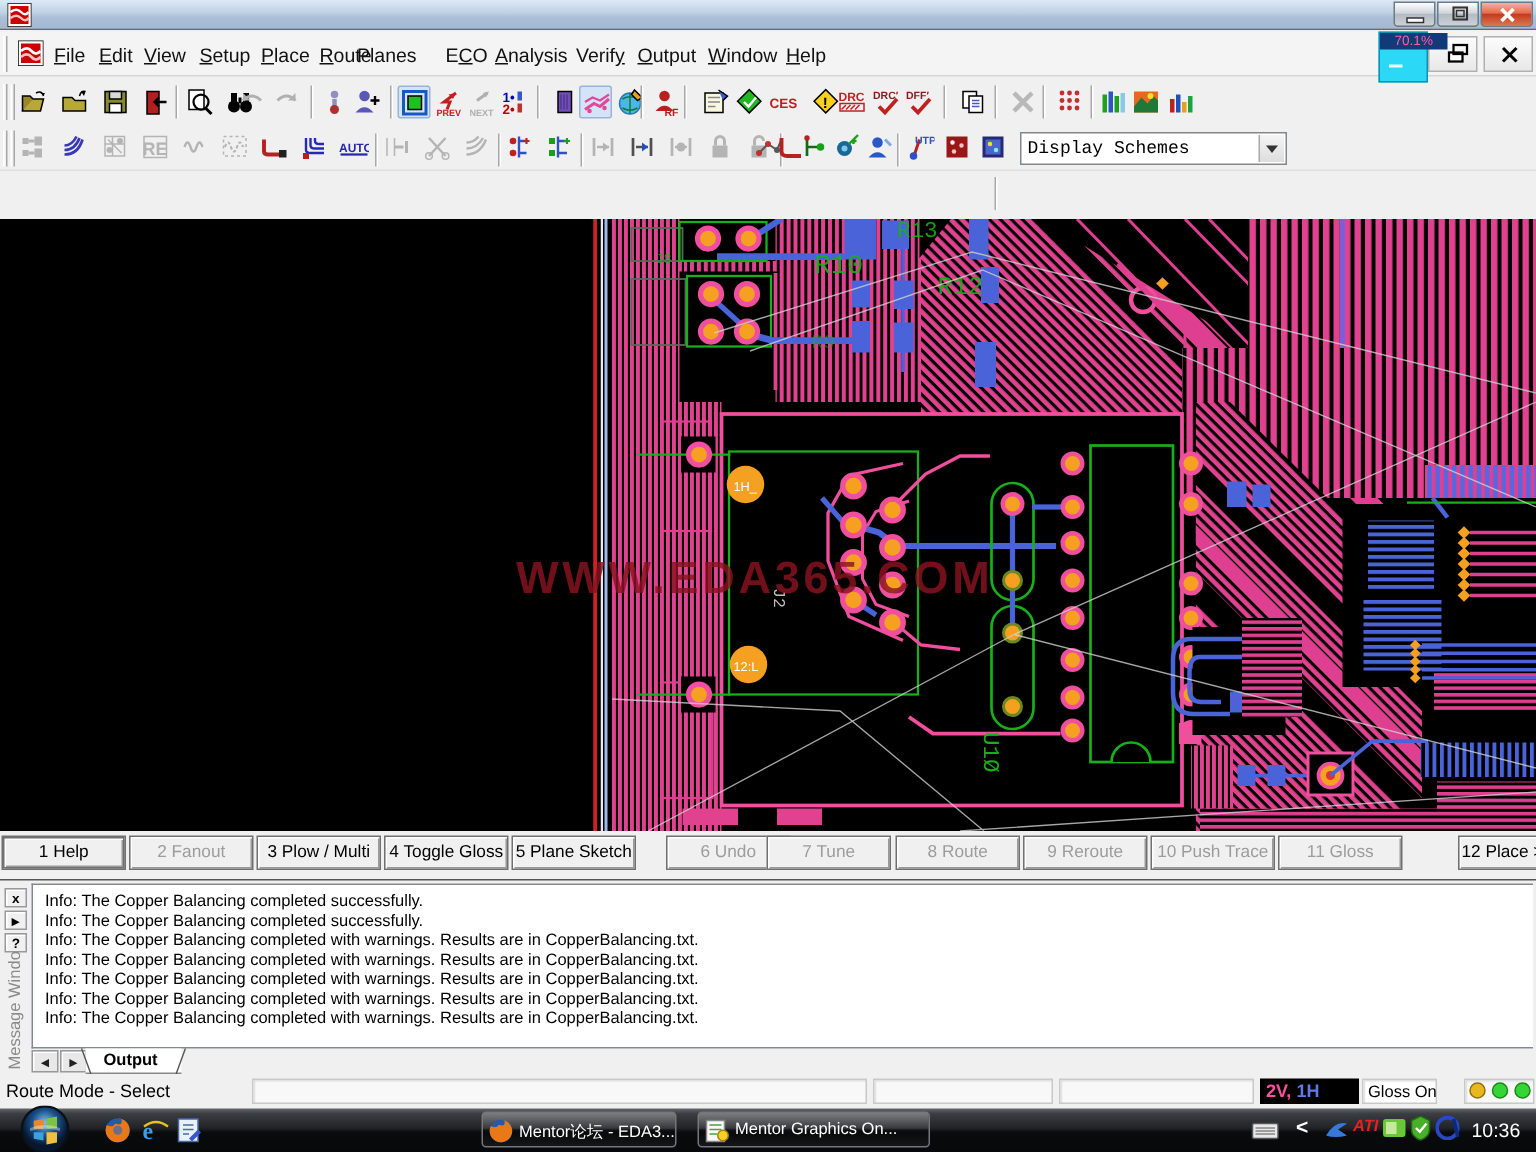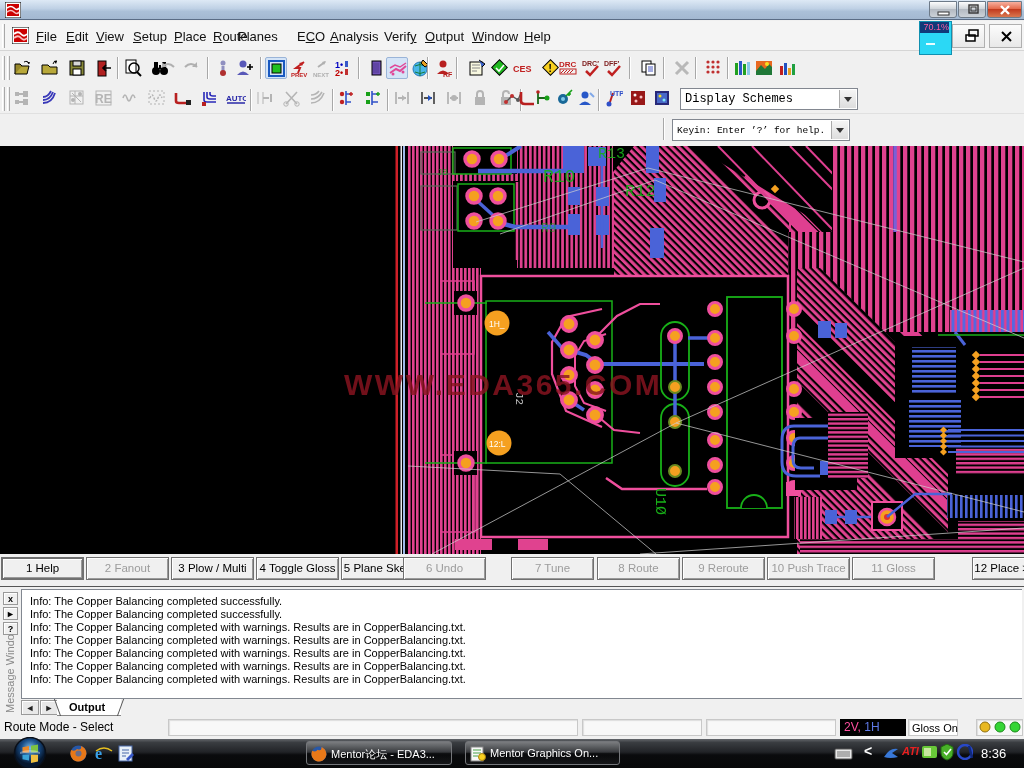--- a/index.html
+++ b/index.html
@@ -86,21 +86,21 @@
  <span class="menuitem" style="left:174px"><u>P</u>lace</span>
  <span class="menuitem" style="left:213px"><u>R</u>oute</span>
  <span class="menuitem" style="left:238px">Planes</span>
  <span class="menuitem" style="left:297px">E<u>C</u>O</span>
  <span class="menuitem" style="left:330px"><u>A</u>nalysis</span>
  <span class="menuitem" style="left:384px">Verif<u>y</u></span>
  <span class="menuitem" style="left:425px"><u>O</u>utput</span>
  <span class="menuitem" style="left:472px"><u>W</u>indow</span>
  <span class="menuitem" style="left:524px"><u>H</u>elp</span>
  <div class="abs" style="left:919px;top:0px;width:33px;height:34px;background:#2bd8f5;border:1px solid #1090b0;z-index:5">
-   <div class="abs" style="left:0;top:0;width:29px;height:11px;background:#103a78;color:#ff5fa0;font-size:9px;text-align:right;line-height:11px">70.1%</div>
+   <div class="abs" style="left:0;top:0;width:45px;height:11px;background:#103a78;color:#ff5fa0;font-size:9px;text-align:center;line-height:11px">70.1%</div>
    <div class="abs" style="left:6px;top:21px;width:9px;height:2px;background:#e8fdff"></div>
  </div>
  <div class="abs" style="left:952px;top:3px;width:33px;height:24px;background:linear-gradient(#fcfcfc,#e8e8e8);border:1px solid #b0b0b0"><svg width="33" height="24">
           <rect x="13" y="10" width="9" height="6" fill="#fff" stroke="#000" stroke-width="1.5"></rect>
           <rect x="16" y="5" width="9" height="6" fill="none" stroke="#000" stroke-width="1.5"></rect>
         </svg></div>
  <div class="abs" style="left:989px;top:3px;width:33px;height:24px;background:linear-gradient(#fcfcfc,#e8e8e8);border:1px solid #b0b0b0"><svg width="33" height="24">
           <path d="M12 7 L21 16 M21 7 L12 16" stroke="#000" stroke-width="2"></path>
         </svg></div>
 </div>
@@ -525,24 +525,20 @@
         </svg>
       </div>
  <div class="combo" style="left:680px;top:4px;width:178px">
         <span class="ct">Display Schemes</span>
         <span class="cbtn"></span>
       </div>
 </div>
 
 <div class="abs" id="keyinrow">
  <div class="tsep" style="left:663px;top:4px"></div>
- <div class="combo" style="left:672px;top:5px;width:178px">
-        <span class="ct" style="font-size:9.5px;top:5px">Keyin: Enter ’?’ for help.</span>
-        <span class="cbtn"></span>
-      </div>
 </div>
 
 <svg class="abs" id="canvas" style="left:0;top:146px" width="1024" height="408" viewBox="0 146 1024 408" preserveAspectRatio="none">
 <defs>
 <pattern id="pv" width="4" height="4" patternUnits="userSpaceOnUse">
           <rect width="4" height="4" fill="#000"></rect>
           <rect width="2.6" height="4" fill="#e0428f"></rect>
         </pattern>
 <pattern id="pv2" width="4.6" height="4" patternUnits="userSpaceOnUse">
           <rect width="4.6" height="4" fill="#000"></rect>
@@ -764,21 +760,21 @@
 <path d="M408,466 L560,474 L656,554 M640,554 L1024,528" stroke="#cfcfcf" stroke-width="0.9" fill="none" opacity="0.8"></path>
 <text x="344" y="395" font-size="30" font-weight="bold" fill="#8a1420" opacity="0.82" font-family="Liberation Sans" letter-spacing="2.5">WWW.EDA365.COM</text>
 </svg>
 
 <div class="abs" id="fkeys">
  <div class="fk def" style="left:1px">1 Help</div>
  <div class="fk dis" style="left:86px">2 Fanout</div>
  <div class="fk" style="left:171px">3 Plow / Multi</div>
  <div class="fk" style="left:256px">4 Toggle Gloss</div>
  <div class="fk" style="left:341px">5 Plane Sketch</div>
- <div class="fk dis" style="left:403px">6 Undo</div>
+ <div class="fk dis" style="left:444px">6 Undo</div>
  <div class="fk dis" style="left:511px">7 Tune</div>
  <div class="fk dis" style="left:597px">8 Route</div>
  <div class="fk dis" style="left:682px">9 Reroute</div>
  <div class="fk dis" style="left:767px">10 Push Trace</div>
  <div class="fk dis" style="left:852px">11 Gloss</div>
  <div class="fk" style="left:972px;width:66px">12 Place &gt;&gt;</div>
 </div>
 
 <div class="abs" id="msgzone">
  <div class="mbtn" style="top:5px">x</div>
@@ -801,21 +797,21 @@
    <div class="sl" style="left:0;transform:skewX(20deg)"></div>
    <div class="sl" style="right:0;transform:skewX(-20deg)"></div>
  </div>
 </div>
 
 <div class="abs" id="statusbar">
  <span class="abs" style="left:4px;top:3px">Route Mode - Select</span>
  <div class="sb" style="left:168px;width:410px"></div>
  <div class="sb" style="left:582px;width:120px"></div>
  <div class="sb" style="left:706px;width:130px"></div>
- <div class="abs" style="left:840px;top:2px;width:66px;height:17px;background:#000;color:#ff4fa0;font-size:12px;font-weight:normal;padding:1px 0 0 4px">2V, <span style="color:#5f7ae8">1H</span></div>
+ <div class="abs" style="left:840px;top:2px;width:66px;height:17px;background:#000;color:#ff4fa0;font-size:12px;font-weight:bold;padding:1px 0 0 4px">2V, <span style="color:#5f7ae8">1H</span></div>
  <div class="sb" style="left:908px;width:50px;background:#fff">
         <span style="position:absolute;left:3px;top:2px;font-size:11px;white-space:nowrap">Gloss On</span>
       </div>
  <div class="sb" style="left:976px;width:47px">
   <svg width="45" height="15">
           <circle cx="8" cy="7" r="5" fill="#e8b820" stroke="#907010"></circle>
           <circle cx="23" cy="7" r="5" fill="#35d535" stroke="#1a8a1a"></circle>
           <circle cx="38" cy="7" r="5" fill="#35d535" stroke="#1a8a1a"></circle>
         </svg>
  </div>
@@ -851,21 +847,21 @@
       </svg>
       <svg class="abs" style="left:95px;top:6px" width="18" height="17">
         <text x="0" y="14" font-size="16" font-weight="bold" fill="#38a0e8" font-family="Liberation Serif">e</text>
         <path d="M1 6 Q9 0 17 6" stroke="#e8c020" stroke-width="1.5" fill="none"></path>
       </svg>
       <svg class="abs" style="left:118px;top:6px" width="16" height="17">
         <rect x="1" y="1" width="13" height="15" fill="#e8f0f8" stroke="#4868a8"></rect>
         <path d="M4 5 h7 M4 8 h7 M4 11 h4" stroke="#4868a8"></path>
         <path d="M8 14 L14 8 L16 10 L10 16 Z" fill="#3858c8"></path>
       </svg>
-      <div class="tkb" style="left:306px;width:146px;">
+      <div class="tkb" style="left:321px;width:130px;">
         <svg style="position:absolute;left:4px;top:4px" width="16" height="16">
           <circle cx="8" cy="8" r="7.5" fill="#2858a8"></circle>
           <path d="M8 0.5 A7.5 7.5 0 1 1 1.2 4.7 Q4.7 6.6 6.6 3.8 Q11.2 5.6 10.3 1" fill="#e87818"></path>
         </svg>
         <span class="tt">Mentor论坛 - EDA3...</span>
       </div>
       <div class="tkb" style="left:465px;width:155px;">
         <svg style="position:absolute;left:4px;top:4px" width="16" height="16">
           <rect x="1" y="1" width="12" height="14" fill="#f8f8f8" stroke="#888"></rect>
           <path d="M3 4 h8 M3 7 h8 M3 10 h5" stroke="#48a048"></path>
@@ -887,14 +883,14 @@
         <rect x="2" y="3" width="7" height="8" fill="#c8e8a0"></rect>
       </svg>
       <svg class="abs" style="left:940px;top:5px" width="14" height="17">
         <path d="M7 0 L13 3 L13 9 Q13 14 7 16 Q1 14 1 9 L1 3 Z" fill="#48b028" stroke="#206810"></path>
         <path d="M4 8 l2.5 2.5 L11 5" stroke="#fff" stroke-width="1.6" fill="none"></path>
       </svg>
       <svg class="abs" style="left:957px;top:5px" width="16" height="16">
         <circle cx="8" cy="8" r="7" fill="none" stroke="#2848c8" stroke-width="2.5"></circle>
         <path d="M12 2 L15 14" stroke="#10287a" stroke-width="2.5"></path>
       </svg>
-      <span class="abs tray" style="left:981px;top:7px">8:36</span>
+      <span class="abs tray" style="left:981px;top:7px">10:36</span>
     </div>
 </div>
 </body></html>

